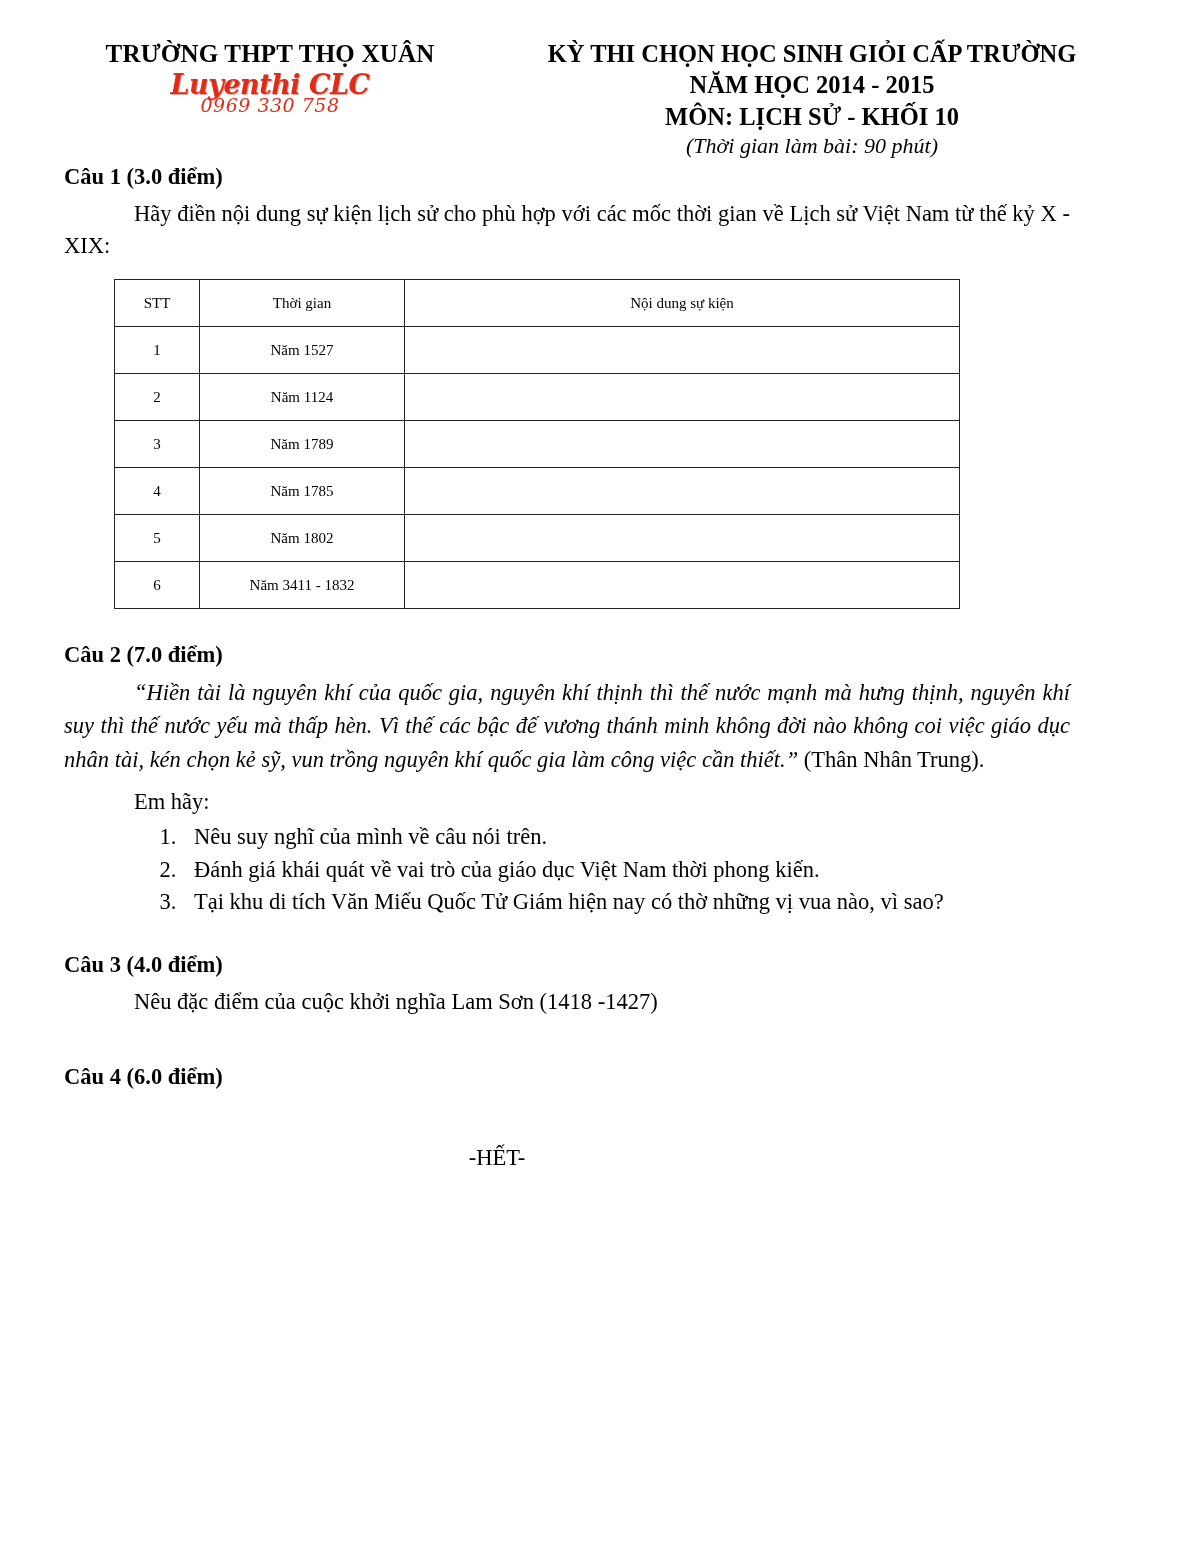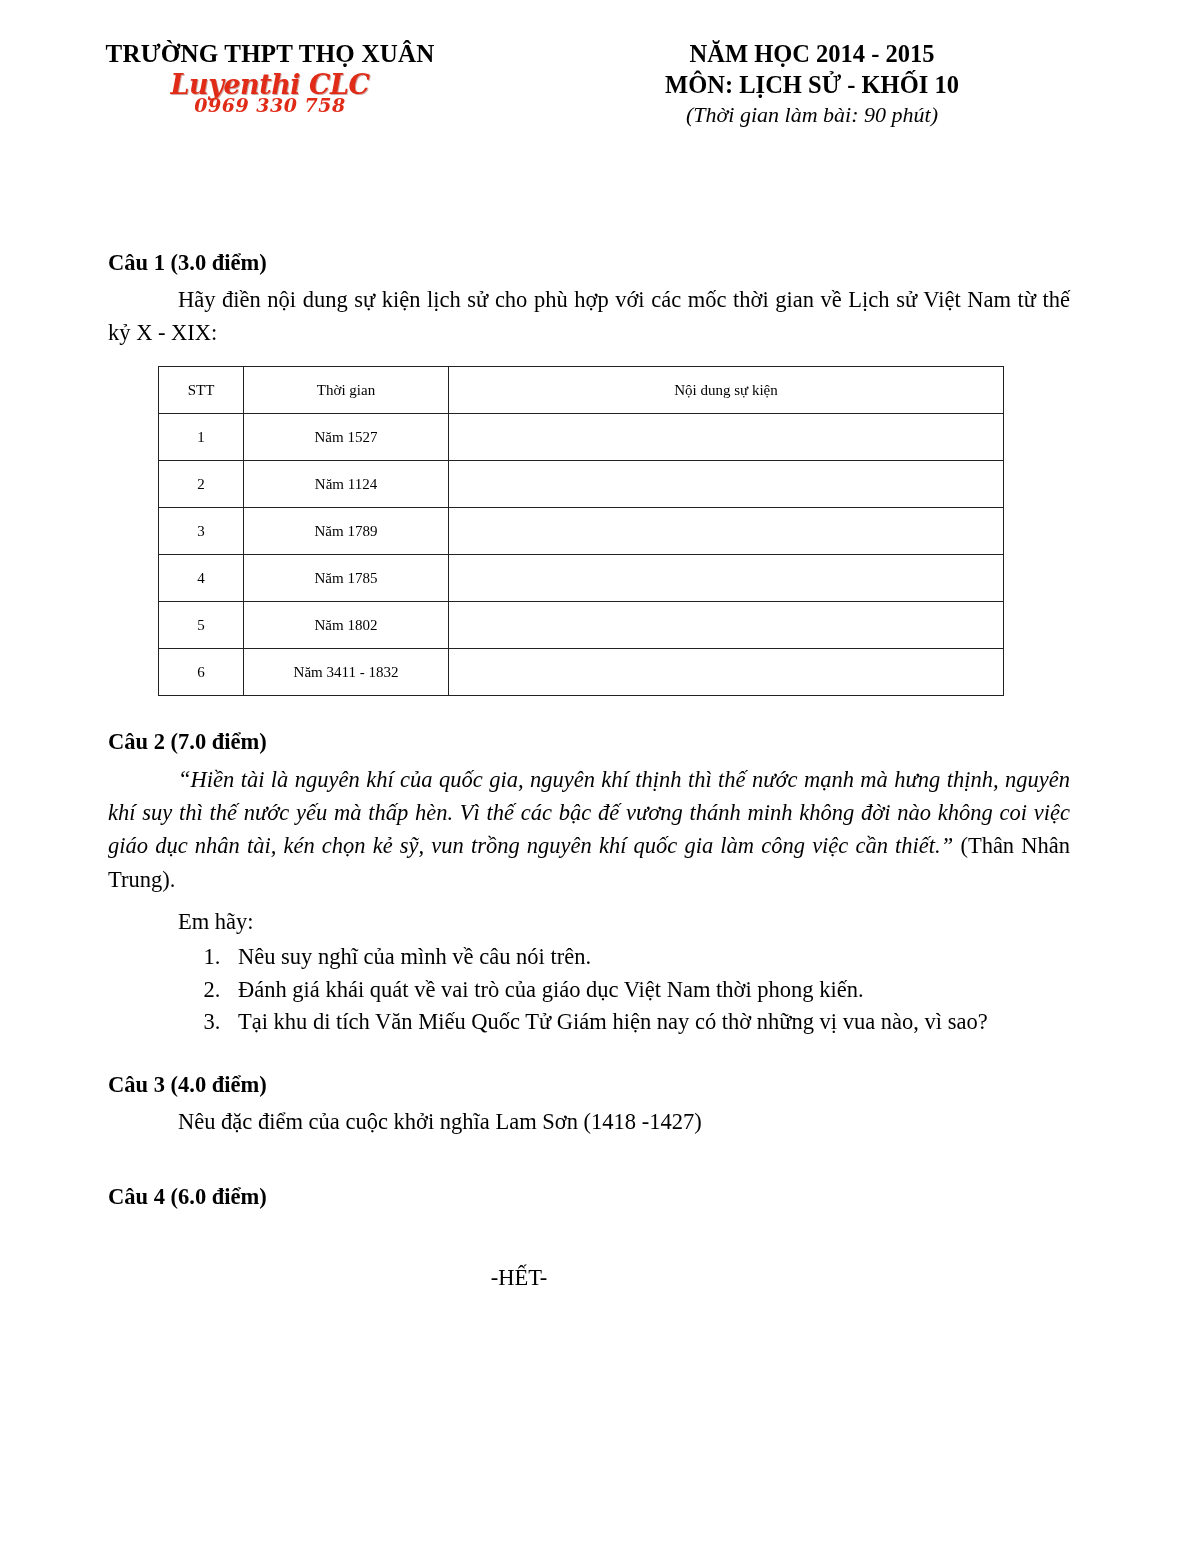--- a/index.html
+++ b/index.html
@@ -46,21 +46,21 @@
     font-weight: bold;
     font-style: italic;
     color: #e02b17;
     letter-spacing: -0.5px;
     text-shadow: 1px 1px 0 rgba(120,10,0,0.35);
     display: block;
   }
   .logo-phone {
     font-family: "DejaVu Serif", serif;
     font-size: 19px;
-    font-weight: bold;
+    font-weight: normal;
     font-style: italic;
     color: #e02b17;
     letter-spacing: 0.5px;
     display: block;
     margin-top: -2px;
   }
 
   .header-right {
     flex: 1;
     text-align: center;
@@ -73,22 +73,21 @@
     white-space: nowrap;
   }
   .exam-time {
     font-size: 22px;
     font-style: italic;
     line-height: 1.3;
   }
 
   
   .content {
-    padding: 0 130px 0 108px;
-    margin-top: 118px;
+    padding: 0 130px 0 64px;
     font-size: 22.5px;
     line-height: 1.46;
   }
   .q-title {
     font-weight: bold;
     font-size: 22.5px;
     margin: 0;
   }
   .para {
     margin: 4px 0 0 0;
@@ -163,20 +162,21 @@
 
   <div class="header-left">
     <div class="school-name">TRƯỜNG THPT THỌ XUÂN</div>
     <div class="logo-block">
       <span class="logo-word">Luyenthi CLC</span>
       <span class="logo-phone">0969 330 758</span>
     </div>
   </div>
 
   <div class="header-right">
+    <div class="exam-line">KỲ THI CHỌN HỌC SINH GIỎI CẤP TRƯỜNG</div>
     <div class="exam-line">NĂM HỌC 2014 - 2015</div>
     <div class="exam-line">MÔN: LỊCH SỬ - KHỐI 10</div>
     <div class="exam-time">(Thời gian làm bài: 90 phút)</div>
   </div>
 
 </div>
 
 <div class="content">
 
   <div>

